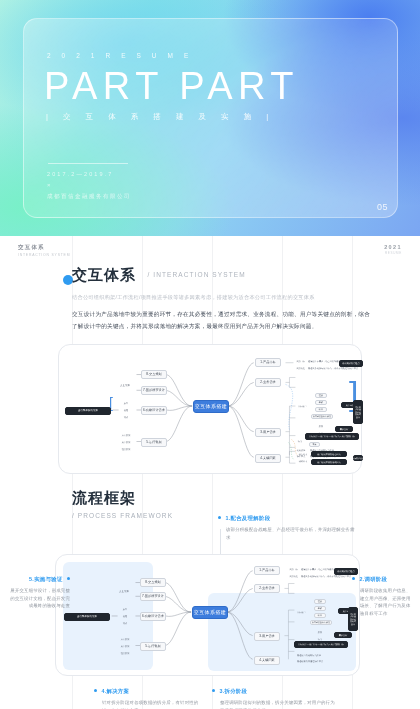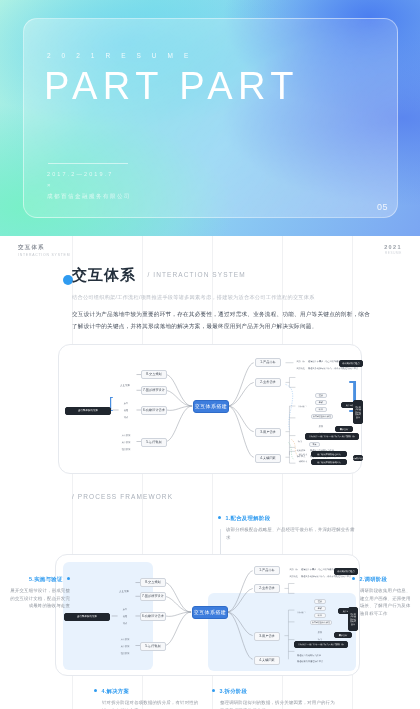--- a/index.html
+++ b/index.html
@@ -180,20 +180,21 @@
   .callout.right-al .ttl .bullet { margin-right: 0; margin-left: 4px; }
   .cline { position: absolute; background: #dfe3e9; }
 </style>
 </head>
 <body>
 
 <div class="hero">
   <div class="hero-card"></div>
   <div class="hero-kicker">2 0 2 1   R E S U M E</div>
   <div class="hero-title">PART PART</div>
+  <div class="hero-sub">| 交 互 体 系 搭 建 及 实 施 |</div>
   <div class="hero-rule"></div>
   <div class="hero-date">2017.2—2019.7</div>
   <div class="hero-x">×</div>
   <div class="hero-org">成都百信金融服务有限公司</div>
   <div class="hero-pagenum">05</div>
 </div>
 
 <div class="content">
 
   <div class="vgrid">
@@ -313,20 +314,21 @@
       <div class="node dark mini" style="left:252px; top:106px; width:36px; height:6px;">用户使用产品的核心因素</div>
       <div class="node dark mini" style="left:252px; top:114px; width:36px; height:6px;">用户使用产品的辅助因素</div>
       <div class="node dark mini" style="left:294px; top:110px; width:10px; height:6px; font-size:1.8px;">目标用户分析</div>
 
       <div class="brace" style="left:290px; top:42px; font-size:34px; line-height:12px;">]</div>
       <div class="node dark mini" style="left:294px; top:55px; width:10px; height:24px; white-space:normal; font-size:1.8px; line-height:2.4px;">具备用户价值及体验的闭环设计</div>
     </div>
   </div>
 
   <div class="sec-head" style="left:72px; top:253px;">
+    <span class="sec-cn">流程框架</span>
     <div class="sec-en-block">/ PROCESS FRAMEWORK</div>
   </div>
 
   <div class="callout" style="left:218px; top:279px; width:140px;">
     <div class="ttl">
       <span class="bullet"></span><span>1.配合及理解阶段</span>
     </div>
     <div class="body" style="padding-left:8px;">该部分积极配合战略层、产品经理等做分析，并深刻理解业务需求</div>
   </div>
   <div class="cline" style="left:220px; top:293px; width:1px; height:28px;"></div>

